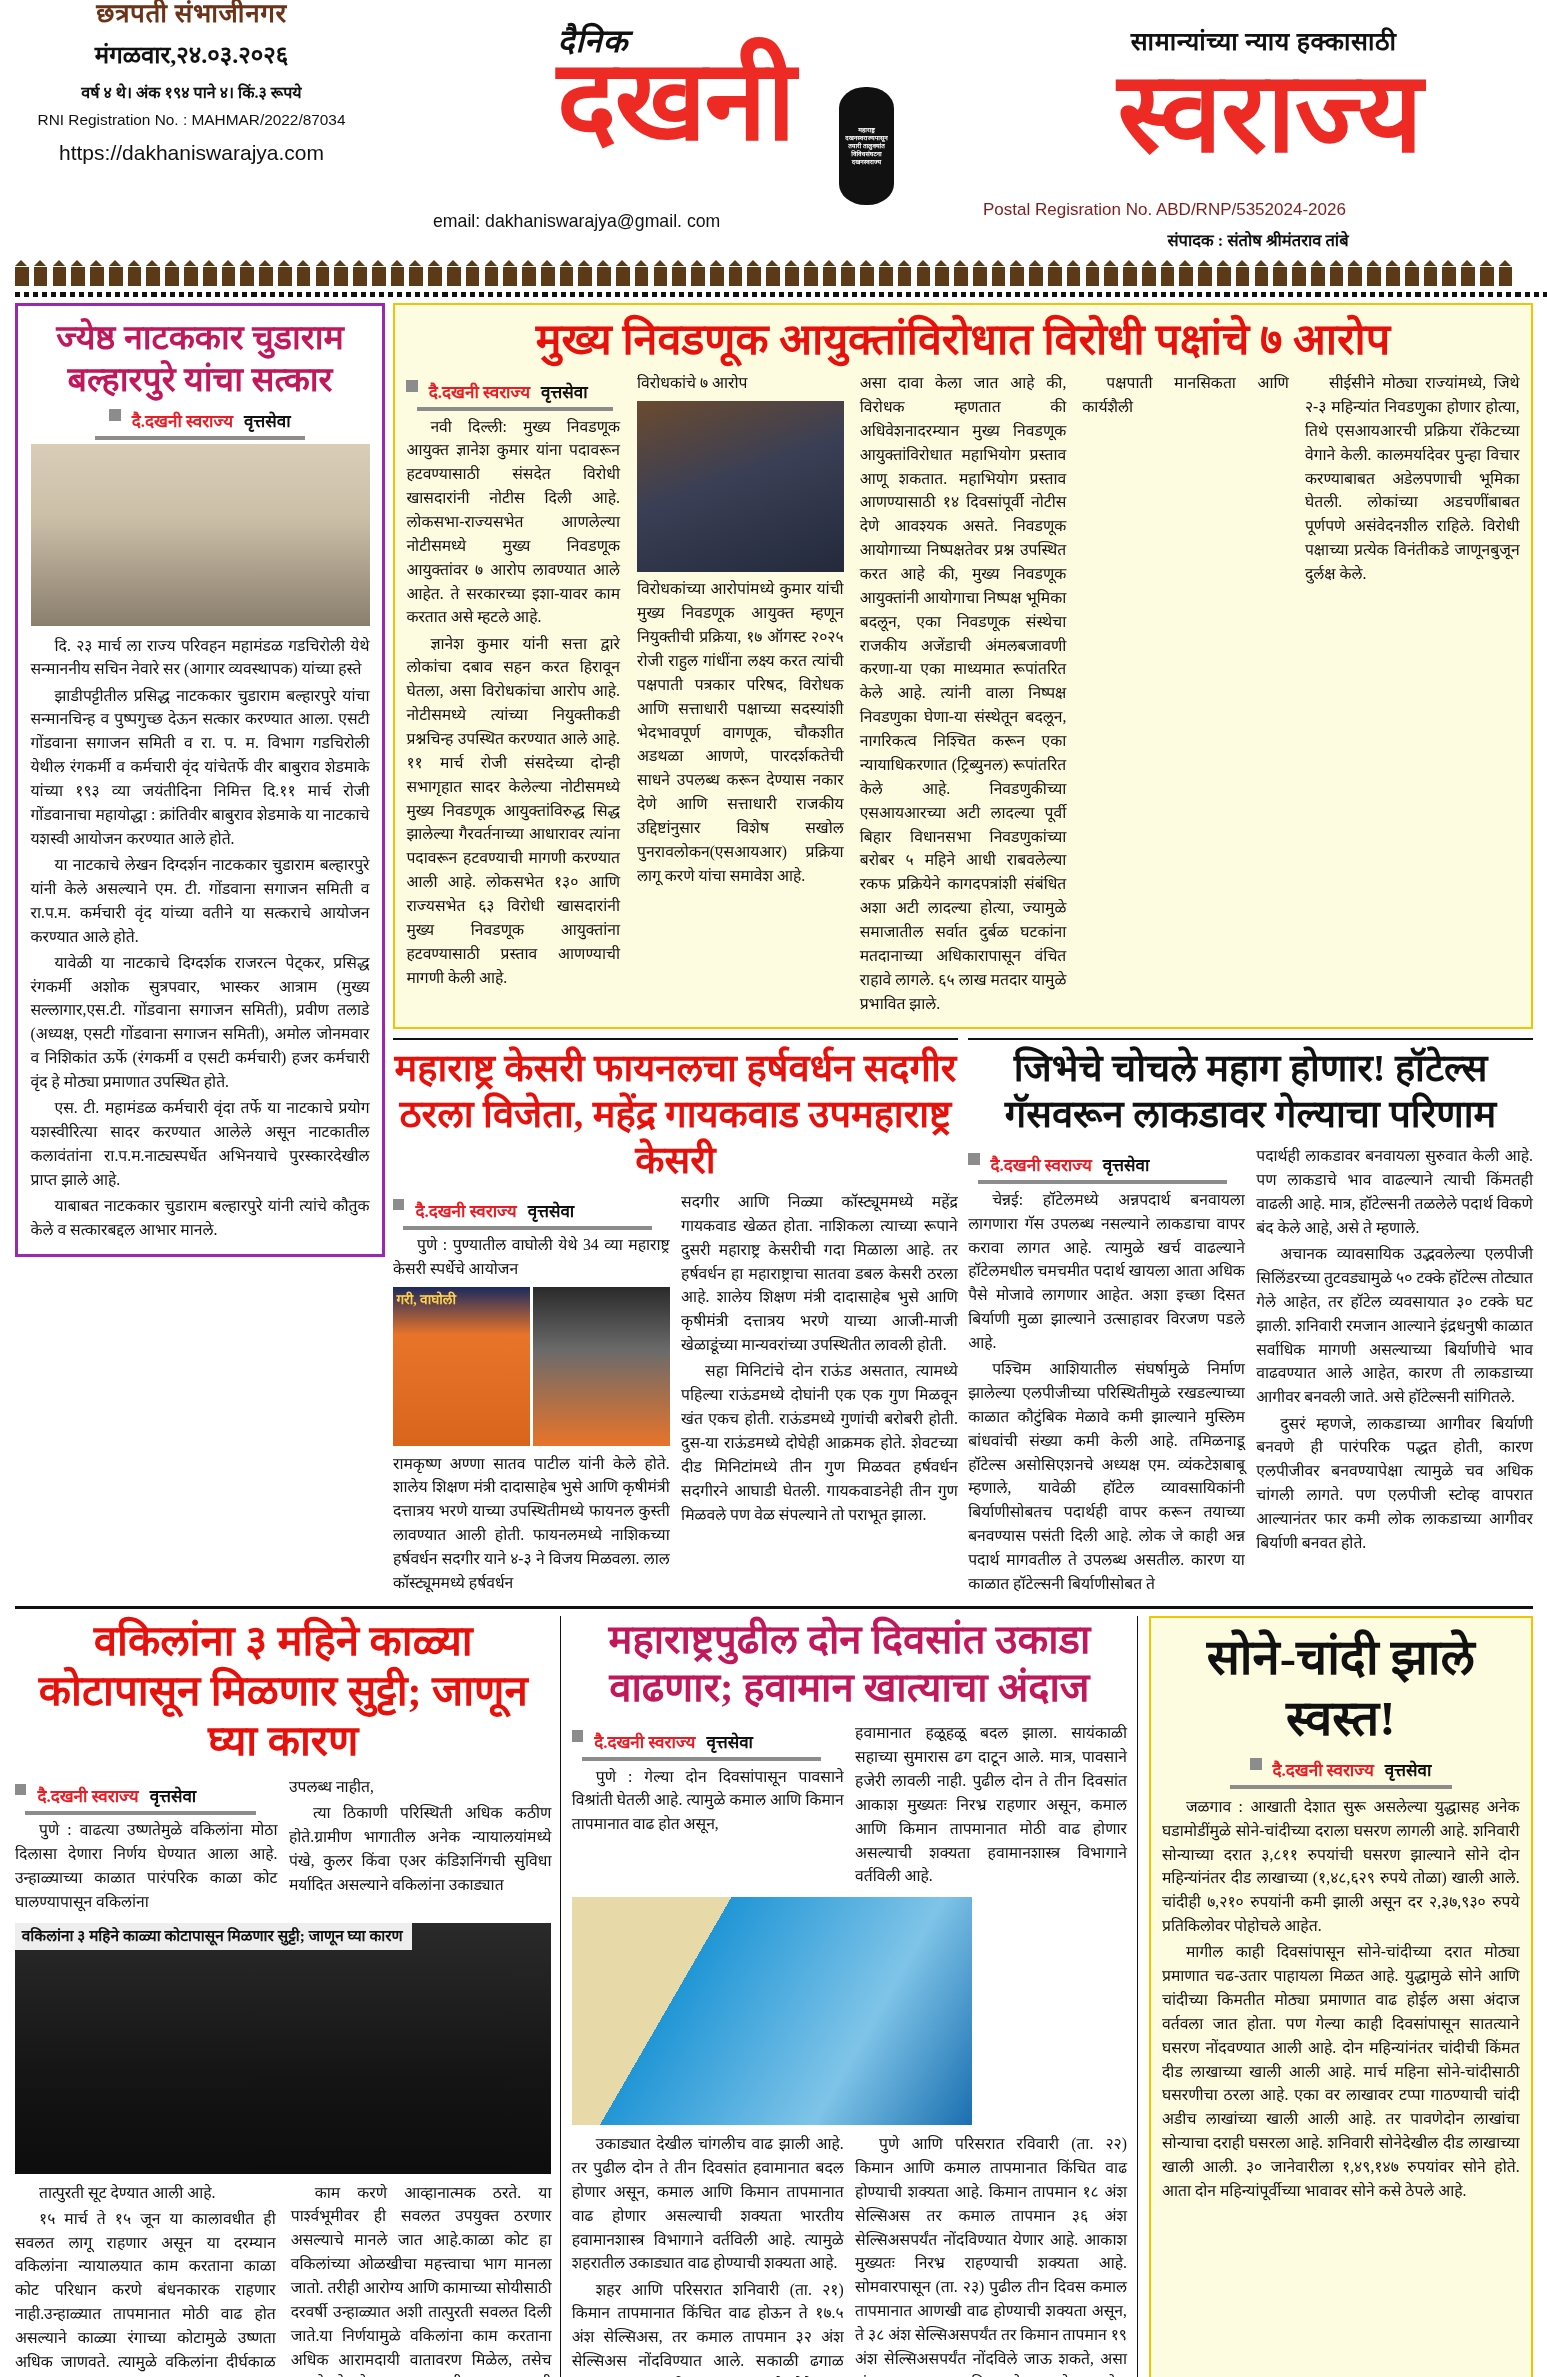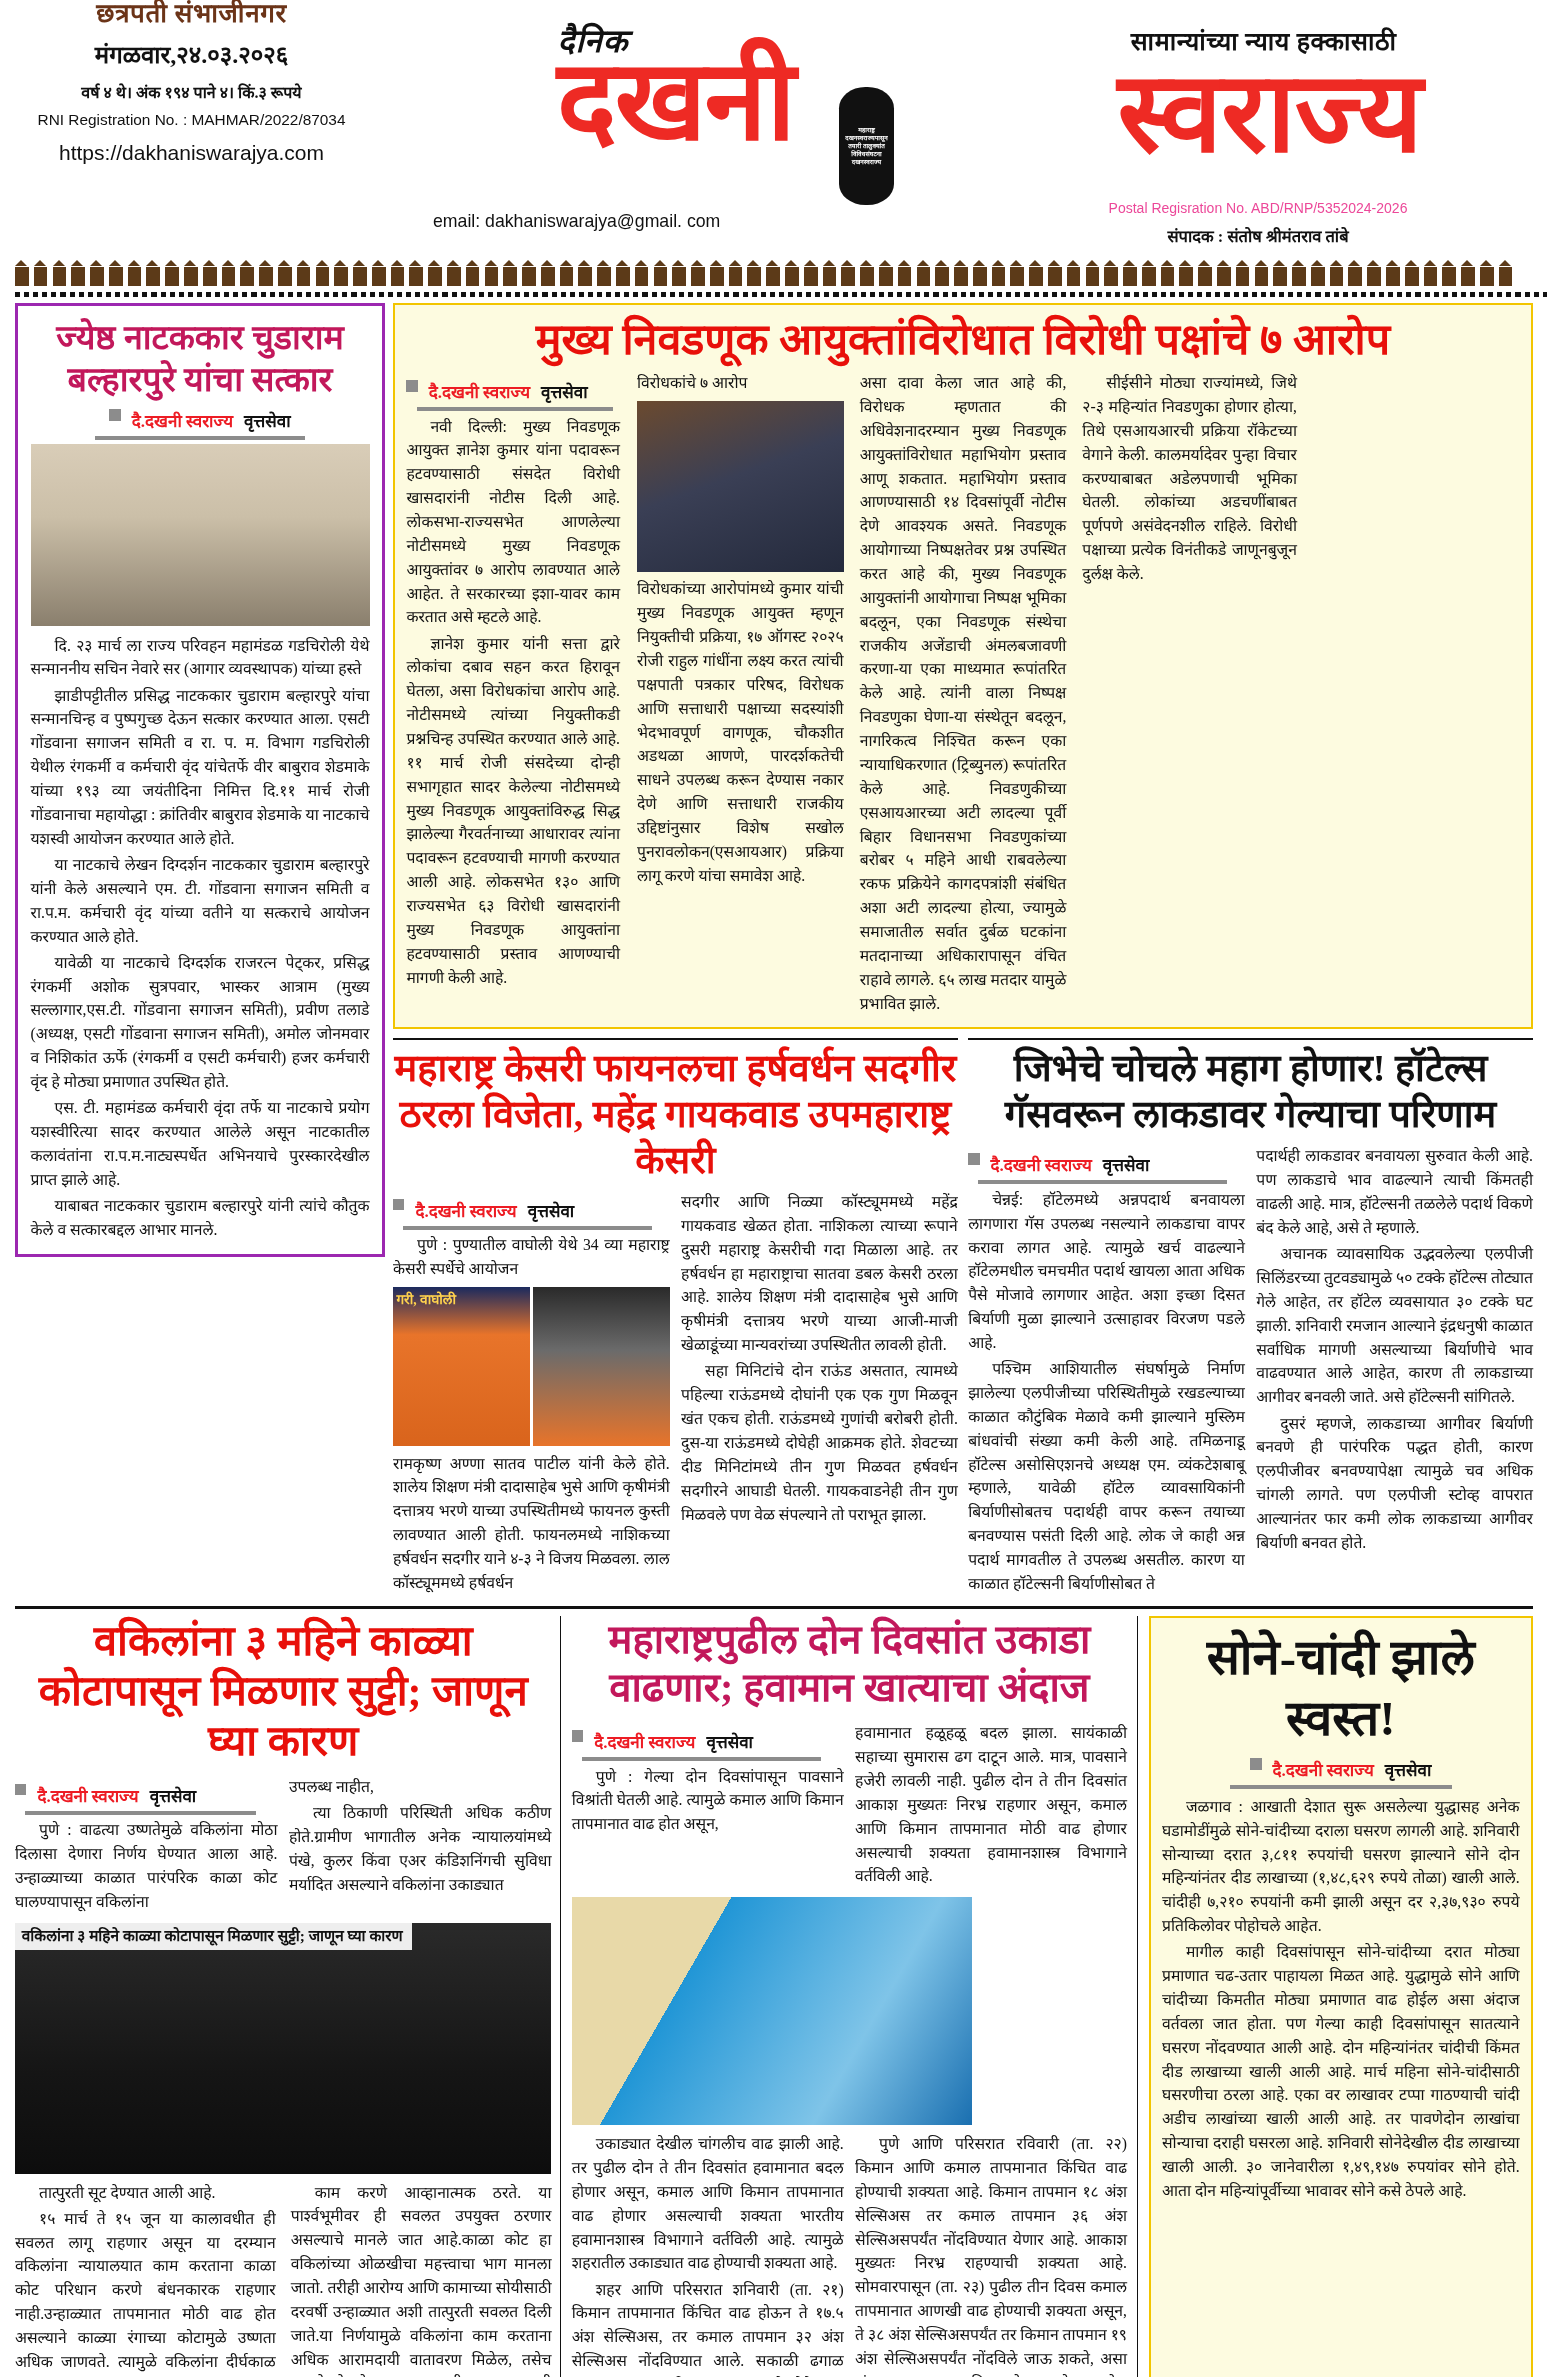--- a/index.html
+++ b/index.html
@@ -45,21 +45,21 @@
   .mast-right { flex: 1; position: relative; padding-top: 23px; }
   .mast-tagline {
     font-size: 25px; font-weight: bold; color: #111;
     text-align: center; letter-spacing: 0.6px; padding-left: 11.4px;
   }
   .mast-swarajya {
     font-size: 112px; font-weight: bold; color: #ee2a24;
     line-height: 0.95; text-align: center; letter-spacing: -1.1px;
     margin-top: 3.4px; padding-left: 23px;
   }
-  .mast-postal { font-size: 14px; color: #ec4899; text-align: center;
+  .mast-postal { font-size: 17px; color: #7f1d1d; 
     margin-top: 33px; font-family: "Liberation Sans", sans-serif; }
   .mast-editor { font-size: 16.5px; color: #111; text-align: center; margin-top: 8px; font-weight: 600; }
 
   
   .emblem {
     position: absolute; left: 824px; top: 87px;
     width: 55px; height: 118px; z-index: 5;
   }
   .emblem-shape {
     width: 100%; height: 100%; background: #111;
@@ -489,20 +489,25 @@
               <p class="noind">विरोधकांचे ७ आरोप</p>
             </div>
             <div class="photo ph-official" style="height:171px; margin:5.7px 0;"></div>
             <div class="bodytext">
               <p class="noind">विरोधकांच्या आरोपांमध्ये कुमार यांची मुख्य निवडणूक आयुक्त म्हणून नियुक्तीची प्रक्रिया, १७ ऑगस्ट २०२५ रोजी राहुल गांधींना लक्ष्य करत त्यांची पक्षपाती पत्रकार परिषद, विरोधक आणि सत्ताधारी पक्षाच्या सदस्यांशी भेदभावपूर्ण वागणूक, चौकशीत अडथळा आणणे, पारदर्शकतेची साधने उपलब्ध करून देण्यास नकार देणे आणि सत्ताधारी राजकीय उद्दिष्टांनुसार विशेष सखोल पुनरावलोकन(एसआयआर) प्रक्रिया लागू करणे यांचा समावेश आहे.</p>
             </div>
           </div>
           <div style="width:20%; padding:0 8px;">
             <div class="bodytext">
               <p class="noind">असा दावा केला जात आहे की, विरोधक म्हणतात की अधिवेशनादरम्यान मुख्य निवडणूक आयुक्तांविरोधात महाभियोग प्रस्ताव आणू शकतात. महाभियोग प्रस्ताव आणण्यासाठी १४ दिवसांपूर्वी नोटीस देणे आवश्यक असते. निवडणूक आयोगाच्या निष्पक्षतेवर प्रश्न उपस्थित करत आहे की, मुख्य निवडणूक आयुक्तांनी आयोगाचा निष्पक्ष भूमिका बदलून, एका निवडणूक संस्थेचा राजकीय अजेंडाची अंमलबजावणी करणा-या एका माध्यमात रूपांतरित केले आहे. त्यांनी वाला निष्पक्ष निवडणुका घेणा-या संस्थेतून बदलून, नागरिकत्व निश्चित करून एका न्यायाधिकरणात (ट्रिब्युनल) रूपांतरित केले आहे. निवडणुकीच्या एसआयआरच्या अटी लादल्या पूर्वी बिहार विधानसभा निवडणुकांच्या बरोबर ५ महिने आधी राबवलेल्या रकफ प्रक्रियेने कागदपत्रांशी संबंधित अशा अटी लादल्या होत्या, ज्यामुळे समाजातील सर्वात दुर्बळ घटकांना मतदानाच्या अधिकारापासून वंचित राहावे लागले. ६५ लाख मतदार यामुळे प्रभावित झाले.</p>
+            </div>
+          </div>
+          <div style="width:20%; padding:0 8px;">
+            <div class="bodytext">
+              <p>पक्षपाती मानसिकता आणि कार्यशैली</p>
             </div>
           </div>
           <div style="width:20%; padding-left:8px;">
             <div class="bodytext">
               <p>सीईसीने मोठ्या राज्यांमध्ये, जिथे २-३ महिन्यांत निवडणुका होणार होत्या, तिथे एसआयआरची प्रक्रिया रॉकेटच्या वेगाने केली. कालमर्यादेवर पुन्हा विचार करण्याबाबत अडेलपणाची भूमिका घेतली. लोकांच्या अडचणींबाबत पूर्णपणे असंवेदनशील राहिले. विरोधी पक्षाच्या प्रत्येक विनंतीकडे जाणूनबुजून दुर्लक्ष केले.</p>
             </div>
           </div>
         </div>
       </div>
 

